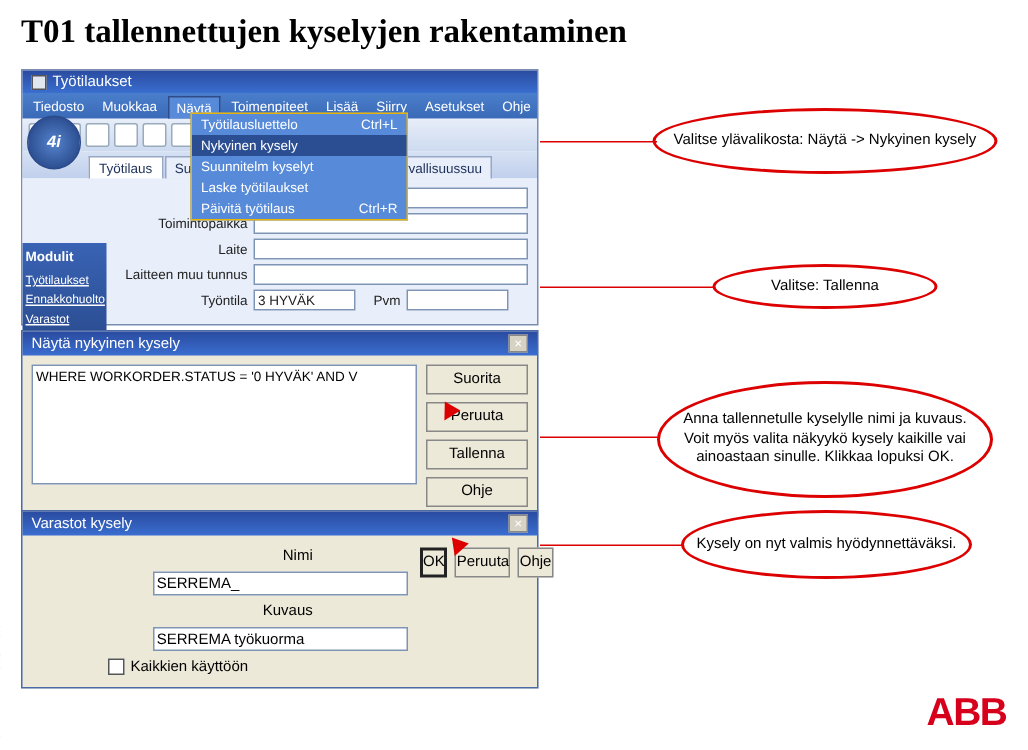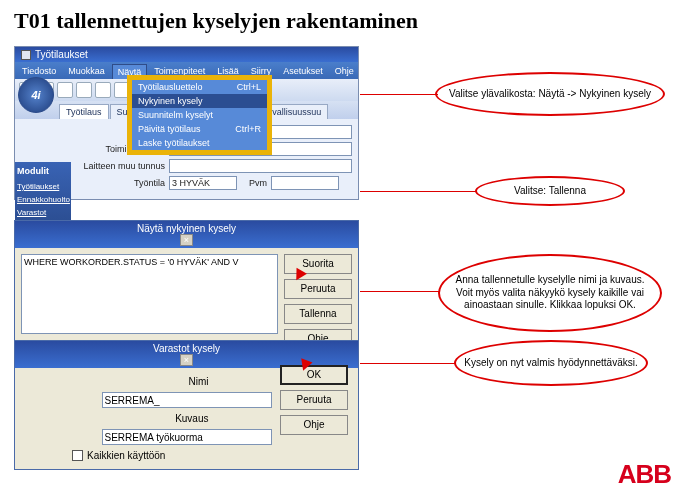--- a/index.html
+++ b/index.html
@@ -6,21 +6,21 @@
   body { font-family: Arial, sans-serif; background: #fff; width: 685px; height: 500px; position: relative; overflow: hidden; }
   .page-title { font-size: 22px; font-weight: bold; padding: 8px 14px; font-family: Liberation Serif, serif; }
   
   
   .app { position: absolute; left: 14px; top: 46px; width: 345px; border: 1px solid #7a8db0; }
   .titlebar { background: linear-gradient(#2a4ba0,#3a6ed0); color: #fff; font-size: 10px; padding: 2px 6px; display: flex; align-items: center; gap: 4px; }
   .titlebar .sqicon { width:10px; height:10px; background:#e2e6f0; border:1px solid #555; }
   .menubar { background: linear-gradient(#4a7ecb,#3a6ab7); color: #fff; font-size: 9px; display: flex; gap: 2px; padding: 2px 2px 0 2px; position: relative; }
   .menubar .mitem { padding: 2px 5px; cursor: pointer; }
   .menubar .mitem.open { background: #578ad8; border: 1px solid #2f4c88; border-bottom: none; }
-  .dropdown { position: absolute; top: 54px; left: 112px; background: #578ad8; color: #fff; font-size: 9px; border: 5px solid #eab308; width: 145px; z-index: 5; }
+  .dropdown { position: absolute; top: 54px; left: 112px; background: #578ad8; color: #fff; font-size: 9px; border: 1px solid #eab308; width: 145px; z-index: 5; }
   .dropdown .ditem { padding: 2px 6px; display: flex; justify-content: space-between; }
   .dropdown .ditem.hi { background: #2b4e92; }
   
   .toolbar { background: linear-gradient(#e8eef9,#cddaf0); padding: 3px 4px; display: flex; gap: 3px; align-items: center; }
   .tbbtn { width: 16px; height: 16px; background: #fff; border: 1px solid #9ab; border-radius: 2px; }
   .logobox { position: absolute; left: 3px; top: 30px; width: 36px; height: 36px; background: radial-gradient(#5583cd,#1d3b7a); border-radius: 50%; border:1px solid #2a4a8a; display:flex; align-items:center; justify-content:center; z-index:4; }
   .logobox span { color:#fff; font-size:11px; font-weight:bold; font-style:italic; }
   
   .tabbar { background: linear-gradient(#d6e1f3,#c0cfec); font-size: 9px; padding: 3px 4px 0 44px; display:flex; gap:1px; color:#1b2f58; }
   .tabbar .tab { background:#e9effa; border:1px solid #97a8c4; border-bottom:none; padding:2px 6px; }
@@ -33,37 +33,37 @@
   .formrow .inp.sm { flex:0 0 68px; }
   .formrow .pvml { width:26px; text-align:right; }
   
   .sidemod { position:absolute; left:0; top:115px; width:56px; background:linear-gradient(#3963b4,#2b4d91); color:#fff; font-size:8px; padding:4px 2px; }
   .sidemod .mhdr { font-weight:bold; font-size:9px; margin-bottom:6px; }
   .sidemod .mlink { text-decoration:underline; margin-bottom:4px; cursor:pointer; }
   
   
   .dlg { position:absolute; border:1px solid #4a6aa8; background:#ece9d8; font-size:10px; }
   .dlg1 { left:14px; top:220px; width:345px; }
-  .dlg .dlgbar { background:linear-gradient(#2a4ba0,#3a6ed0); color:#fff; font-size:10px; padding:2px 21px; display:flex; align-items:center;flex-direction:column; }
+  .dlg .dlgbar { background:linear-gradient(#2a4ba0,#3a6ed0); color:#fff; font-size:10px; padding:2px 6px; display:flex; justify-content:space-between; align-items:center; }
   .dlg .closex { width:13px; height:12px; background:#d6d2c4; border:1px solid #888; text-align:center; line-height:10px; font-size:9px; cursor:pointer; }
   .dlg1 .body { display:flex; padding:6px; gap:6px; }
   .dlg1 .ta { flex:1; height:80px; background:#fff; border:1px solid #7e94b5; font-size:9px; padding:2px; font-family:Arial; }
   .dlg1 .btns { width:68px; display:flex; flex-direction:column; gap:5px; }
   .dlgbtn { height:20px; background:#ece9d8; border:1px solid #888; font-size:10px; cursor:pointer; text-align:center; line-height:18px; }
   .dlgbtn.def { border:2px solid #222; line-height:16px; }
   
   
   .dlg2 { left:14px; top:340px; width:345px; }
   .dlg2 .body { padding:8px; }
   .dlg2 .row { display:flex; align-items:center; margin-bottom:5px; gap:5px;flex-direction:column; }
   .dlg2 label { width:44px; text-align:right; font-size:10px; }
   .dlg2 .inp2 { width:170px; height:16px; background:#fff; border:1px solid #7e94b5; font-size:10px; padding:0 2px; line-height:15px; }
   .dlg2 .chk { margin-left:49px; display:flex; align-items:center; gap:4px; font-size:10px; }
   .dlg2 .cbox { width:11px; height:11px; border:1px solid #555; background:#fff; }
-  .dlg2 .btns2 { position:absolute; right:10px; top:24px; width:68px; display:flex; flex-direction:column; gap:5px; }
+  .dlg2 .btns2 { position:absolute; right:10px; top:24px; width:68px; display:flex; flex-direction:row; gap:5px; }
   
   
   .callout { position:absolute; border:2px solid #d00; border-radius:50%; font-size:10px; text-align:center; display:flex; align-items:center; justify-content:center; padding:4px 8px; line-height:1.25; }
   .c1 { left:435px; top:72px; width:230px; height:44px; }
   .c2 { left:475px; top:176px; width:150px; height:30px; }
   .c3 { left:438px; top:254px; width:224px; height:78px; }
   .c4 { left:454px; top:340px; width:194px; height:46px; }
   
   
   .conn { position:absolute; background:#d00; height:1px; transform-origin:left center; }
@@ -122,20 +122,24 @@
   <div class="formarea">
     <div class="formrow">
         <label>Työtilaus</label>
         <div class="inp"></div>
       </div>
     <div class="formrow">
         <label>Toimintopaikka</label>
         <div class="inp"></div>
       </div>
     <div class="formrow">
+        <label>Laite</label>
+        <div class="inp"></div>
+      </div>
+    <div class="formrow">
         <label>Laitteen muu tunnus</label>
         <div class="inp"></div>
       </div>
     <div class="formrow">
       <label>Työntila</label>
       <div class="inp sm" style="font-size:9px;padding:0 2px;line-height:13px;">3 HYVÄK</div>
       <label class="pvml">Pvm</label>
       <div class="inp sm"></div>
     </div>
   </div>
@@ -151,25 +155,25 @@
         <span>Työtilausluettelo</span>
         <span>Ctrl+L</span>
       </div>
     <div class="ditem hi">
         <span>Nykyinen kysely</span>
       </div>
     <div class="ditem">
         <span>Suunnitelm kyselyt</span>
       </div>
     <div class="ditem">
+        <span>Laske työtilaukset</span>
+      </div>
+    <div class="ditem">
         <span>Päivitä työtilaus</span>
         <span>Ctrl+R</span>
-      </div>
-    <div class="ditem">
-        <span>Laske työtilaukset</span>
       </div>
   </div>
 </div>
 
 <div class="dlg dlg1">
   <div class="dlgbar">
     <span>Näytä nykyinen kysely</span>
     <div class="closex">×</div>
   </div>
   <div class="body">

